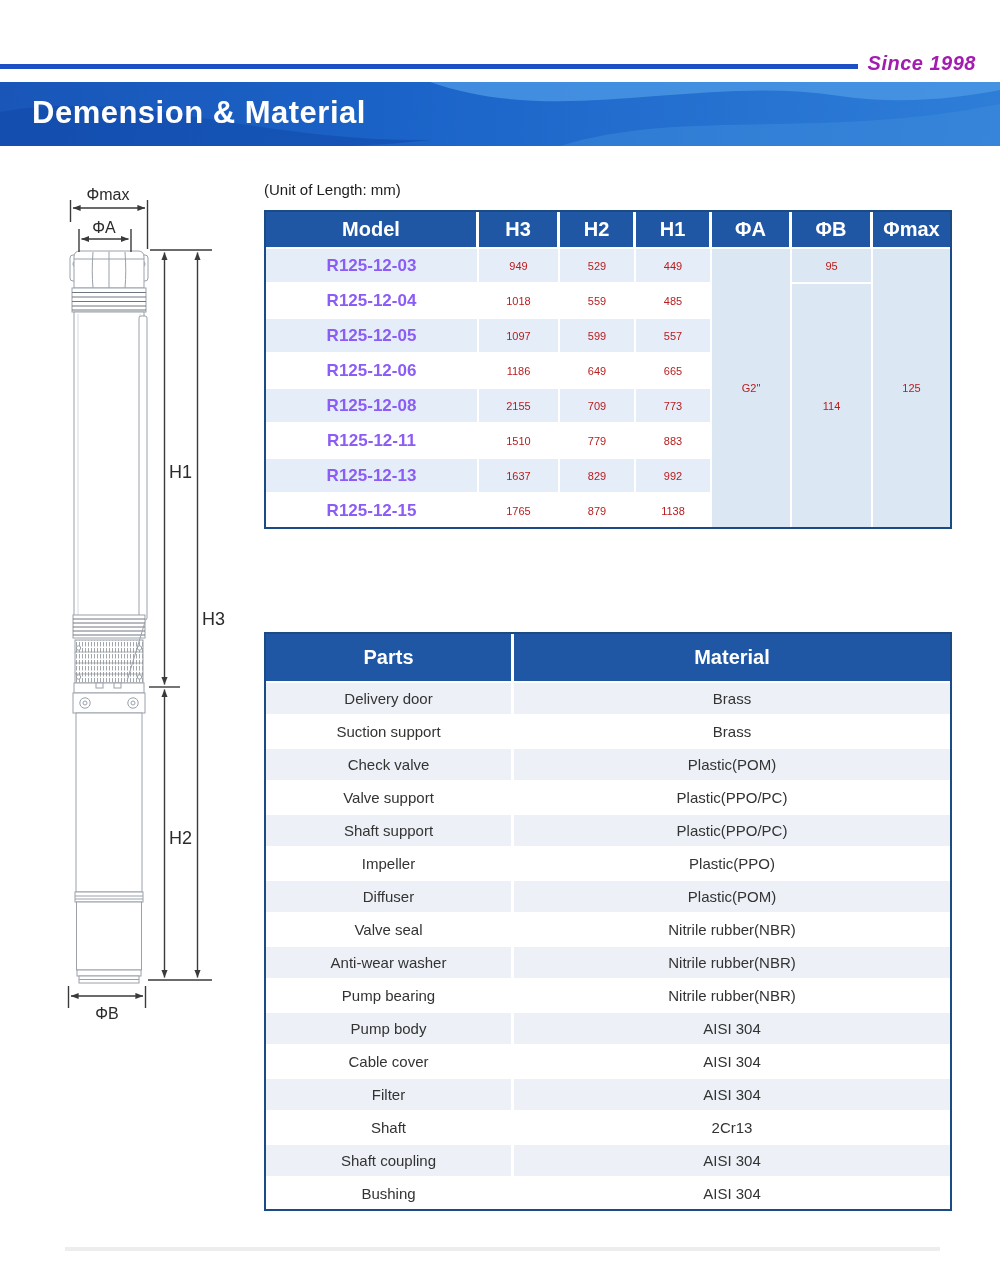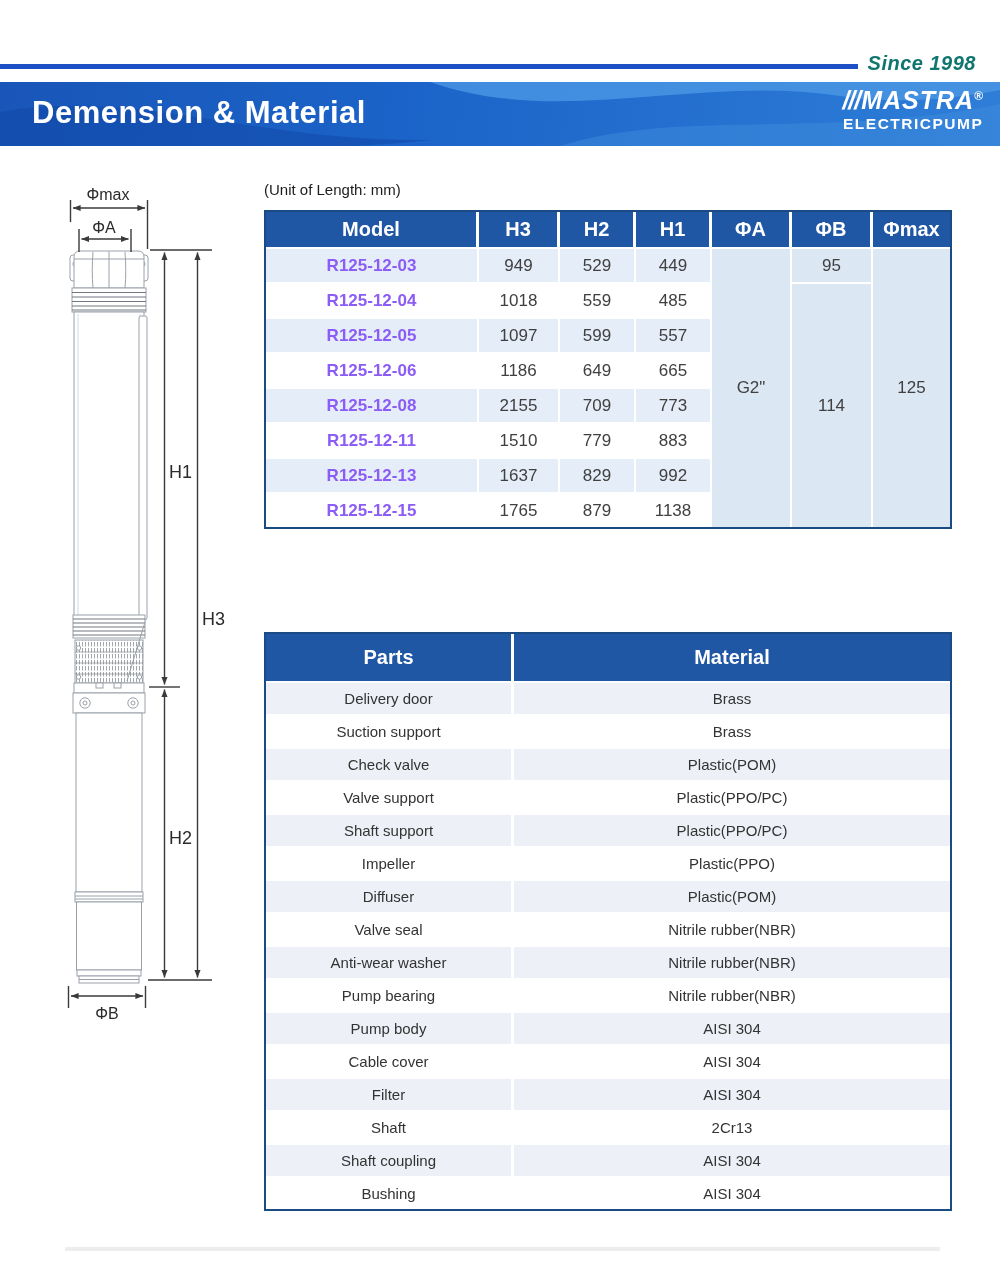--- a/index.html
+++ b/index.html
@@ -5,21 +5,21 @@
   html,body { margin:0; padding:0; background:#ffffff; }
   .page {
     position:relative; width:1000px; height:1279px; background:#fff;
     font-family:"Liberation Sans", sans-serif; overflow:hidden;
   }
 
   
   .since-rule { position:absolute; left:0; top:64px; width:858px; height:5px; background:#1C50C4; }
   .since-text {
     position:absolute; top:52px; right:24px; font-size:20px; font-weight:bold; font-style:italic;
-    color:#0f766e; letter-spacing:0.5px;
+    color:#a21caf; letter-spacing:0.5px;
   }
 
   
   .banner {
     position:absolute; left:0; top:82px; width:1000px; height:64px;
     background:linear-gradient(94deg,#1956B8 0%, #1B63C8 40%, #2E7ED8 100%);
     overflow:hidden;
   }
   .banner svg.waves { position:absolute; left:0; top:0; width:100%; height:100%; }
   .banner-title {
@@ -41,21 +41,21 @@
   table.tbl th, table.tbl td { padding:0; text-align:center; vertical-align:middle; overflow:hidden; }
   table.tbl th {
     background:#1F57A5; color:#fff; font-weight:bold;
     border-right:3px solid #fff; border-bottom:2px solid #fff;
   }
   table.tbl th.no-r, table.tbl td.no-r { border-right:none; }
 
   
   .dim-frame { left:264px; top:210px; width:688px; }
   .dim-frame th { height:35px; font-size:20px; }
-  .dim-frame td { height:33px; font-size:17px; color:#404040; border-right:2px solid #fff; border-bottom:2px solid #fff; }
+  .dim-frame td { height:33px; font-size:11px; color:#b91c1c; border-right:2px solid #fff; border-bottom:2px solid #fff; }
   .dim-frame td.c-model { font-weight:bold; color:#8b5cf6; font-size:17px; }
   .dim-frame td.stripe { background:#E4EDF8; }
   .dim-frame td.merged { background:#DCE7F4; border-bottom:none; }
   .dim-frame td.merged.bb { border-bottom:2px solid #fff; }
   .dim-frame tbody tr:last-child td { border-bottom:none; }
 
   
   .parts-frame { left:264px; top:588px; width:688px;margin-top:44px; }
   .parts-frame th { height:47px; font-size:20px; }
   .parts-frame td { height:31px; font-size:15px; color:#333; border-bottom:2px solid #fff; }
@@ -78,24 +78,20 @@
   <div class="since-rule"></div>
   <div class="since-text">Since 1998</div>
 
   <div class="banner">
     <svg class="waves" viewBox="0 0 1000 64" preserveAspectRatio="none">
       <path d="M430,0 C560,46 700,-8 840,14 C900,23 960,16 1000,8 L1000,0 Z" fill="#4E99E6" opacity="0.75"></path>
       <path d="M560,64 C680,26 820,58 1000,22 L1000,64 Z" fill="#3E8BDC" opacity="0.5"></path>
       <path d="M0,64 L0,30 C140,6 250,60 430,58 C330,70 140,68 0,64 Z" fill="#1149A8" opacity="0.55"></path>
     </svg>
     <div class="banner-title">Demension &amp; Material</div>
-    <div class="logo">
-      <div class="logo-brand"><span class="mark">///</span><span>MASTRA</span><span class="logo-reg">®</span></div>
-      <div class="logo-sub">ELECTRICPUMP</div>
-    </div>
   </div>
 
   <div class="unit-note">(Unit of Length: mm)</div>
 
   <svg class="pump-svg" viewBox="55 180 185 850">
     <defs>
       <marker id="ar" markerWidth="9" markerHeight="8" refX="7.6" refY="3.5" orient="auto" markerUnits="userSpaceOnUse">
         <path d="M0,0.4 L7.8,3.5 L0,6.6 Z" fill="#3a3a3a"></path>
       </marker>
       <marker id="arS" markerWidth="9" markerHeight="8" refX="7.6" refY="3.5" orient="auto-start-reverse" markerUnits="userSpaceOnUse">

